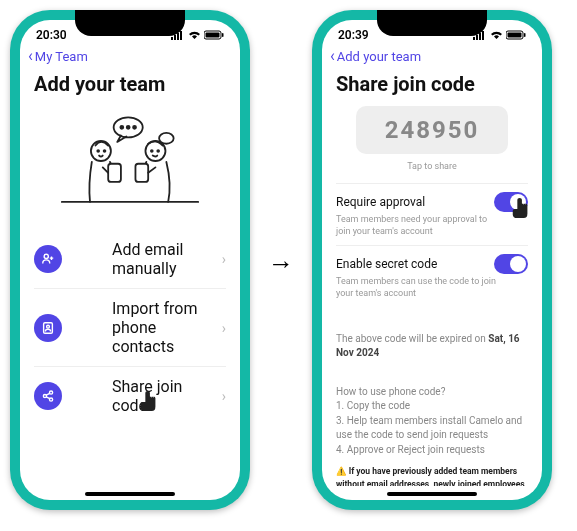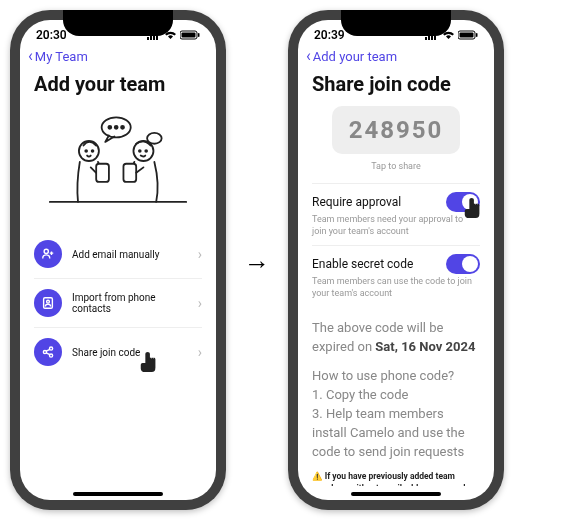--- a/index.html
+++ b/index.html
@@ -6,22 +6,22 @@
   body {
     font-family: -apple-system, BlinkMacSystemFont, "Segoe UI", Roboto, sans-serif;
     background: #fff;
     width: 577px;
     height: 531px;
     position: relative;
     overflow: hidden;
   }
   .stage { display: flex; align-items: center; gap: 18px; padding: 10px 10px; }
   .phone {
-    width: 216px; height: 500px;
-    border-radius: 40px; background: #404040;
+    width: 240px; height: 500px;
+    border-radius: 40px; background: #14b8a6;
     padding: 10px; position: relative;
     box-shadow: 0 2px 6px rgba(0,0,0,.25);
   }
   .phone::before {
     content:""; position:absolute; top:0; left:50%; transform:translateX(-50%);
     width:110px; height:26px; background:#000; border-radius:0 0 16px 16px; z-index:2;
   }
   .screen {
     width:100%; height:100%; background:#fff; border-radius:30px; overflow:hidden;
     display:flex; flex-direction:column; position:relative;
@@ -45,21 +45,21 @@
     display:flex; align-items:center; gap:10px; padding:10px 0;
     border-bottom:1px solid #eee; cursor:pointer; position:relative;
   }
   .opt:last-child { border-bottom:none; }
   .opt .ic {
     width:28px; height:28px; border-radius:50%; background:#5145E5;
     display:flex; align-items:center; justify-content:center; color:#fff;
     flex-shrink:0;
   }
   .opt .ic svg { width:14px; height:14px; }
-  .opt .lbl { font-size:10px; color:#111; flex:1; }
+  .opt .lbl { font-size:16px; color:#111; flex:1;margin-left:40px; }
   .opt .dis { color:#bbb; font-size:14px; }
   .cursor {
     position:absolute; width:22px; height:24px; fill:#222; z-index:5;
   }
   
   .arrow { font-size:26px; color:#000; font-weight:700; }
   
   .sub1 { font-size:10px; color:#888; line-height:1.35; margin-bottom:8px; }
   .codebox {
     background:#eee; border-radius:10px; padding:10px 0; text-align:center;
@@ -72,21 +72,21 @@
   .setting-row { display:flex; align-items:center; justify-content:space-between; }
   .setting .t { font-size:12px; color:#111; }
   .setting .d { font-size:9px; color:#999; line-height:1.3; margin-top:2px; max-width:160px; }
   .toggle {
     width:34px; height:20px; border-radius:20px; background:#5145E5; position:relative; flex-shrink:0;
   }
   .toggle::after {
     content:""; position:absolute; right:2px; top:2px; width:16px; height:16px;
     background:#fff; border-radius:50%;
   }
-  .fine { font-size:13px; color:#888; line-height:1.45; margin-top:11px; }
+  .fine { font-size:10px; color:#888; line-height:1.45; margin-top:24px; }
   .fine b { color:#444; font-weight:700; }
   .warn {
     font-size:8.5px; color:#222; line-height:1.45; margin-top:8px; font-weight:700;
     padding:0;
   }
   .bottombar {
     height:4px; width:90px; background:#000; border-radius:3px; margin:6px auto 4px;
   }
   .content.scroll2 { font-size:10px; }
 </style>
@@ -254,20 +254,21 @@
         </div>
 
         <div class="fine">
           <span>The above code will be expired on </span><b>Sat, 16 Nov 2024</b>
         </div>
 
         <div class="fine">
           <div>How to use phone code?</div>
           <div>1. Copy the code</div>
           <div>3. Help team members install Camelo and use the code to send join requests</div>
+          <div>4. Approve or Reject join requests</div>
         </div>
 
         <div class="warn">⚠️ If you have previously added team members without email addresses, newly joined employees can choose these existing team members to complete their account setup.</div>
       </div>
       <div class="bottombar"></div>
     </div>
   </div>
 
 </div>
 

